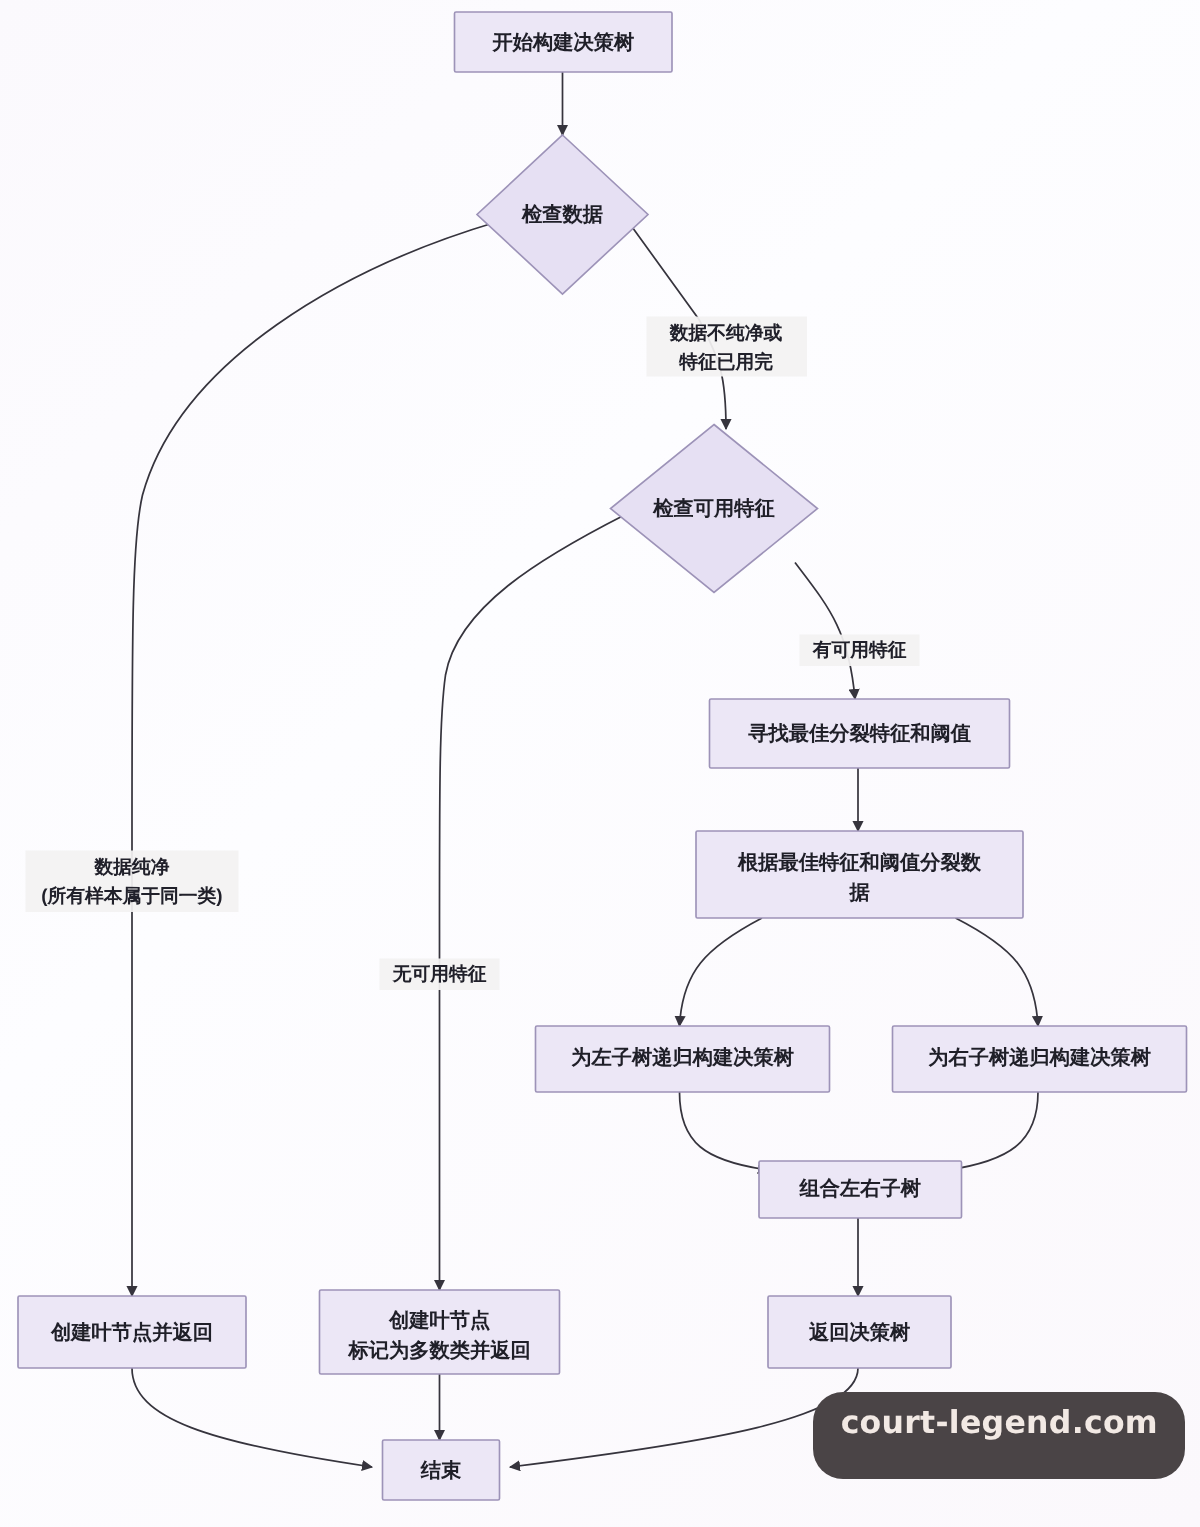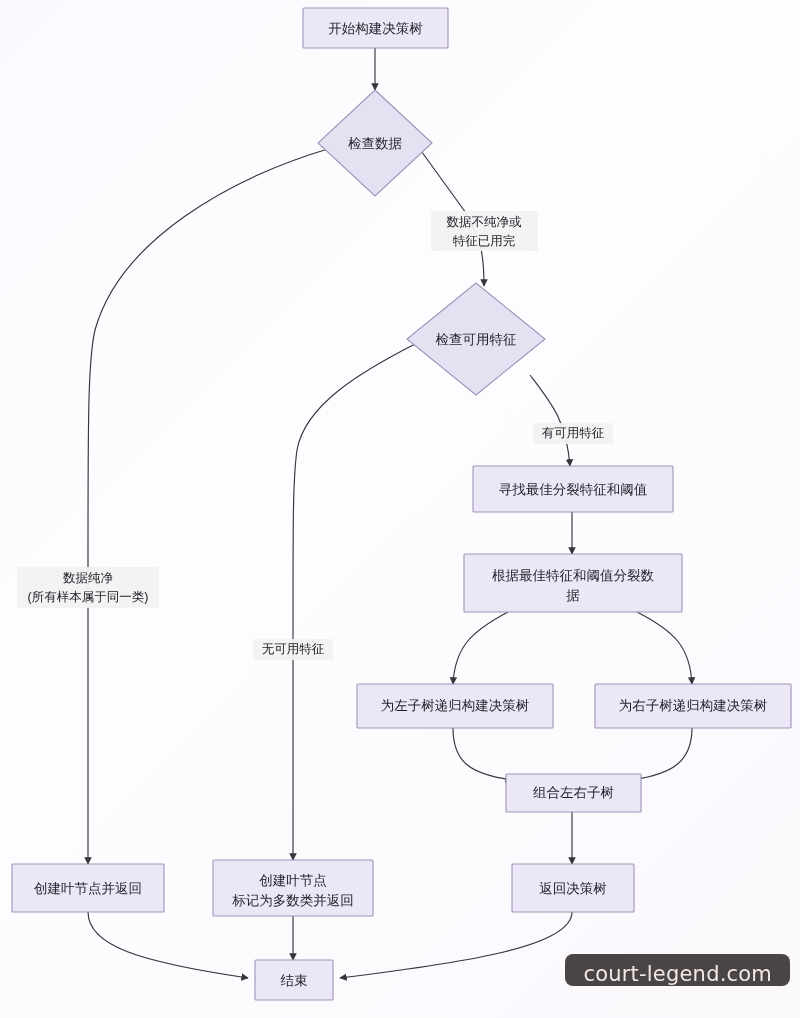--- a/index.html
+++ b/index.html
@@ -9,20 +9,21 @@
   }
   body {
     font-family: "Liberation Sans", "DejaVu Sans", sans-serif;
   }
   #canvas {
     position: relative;
     width: 800px;
     height: 1018px;
     background: #a16207;
     overflow: hidden;
+    font-weight: bold;
   }
   
   #canvas::before {
     content: "";
     position: absolute;
     inset: 0;
     background: linear-gradient(135deg, #fbf9fd 0%, #fdfdff 40%, #fbf8fc 100%);
     pointer-events: none;
   }
   svg#flow {
@@ -64,22 +65,22 @@
   .edge-label-bg {
     fill: #f3f2f2;
     opacity: 0.93;
   }
   .watermark {
     position: absolute;
     right: 10px;
     bottom: 32px;
     background: #4a4446;
     color: #f2e9e4;
-    border-radius: 8px;
-    padding: 10px 18px 1px 18px;
+    border-radius: 20px;
+    padding: 10px 18px 27px 18px;
     font-size: 21px;
     letter-spacing: 0.2px;
     font-family: "DejaVu Sans", "Liberation Sans", sans-serif;
     line-height: 1;
     white-space: nowrap;
     margin-left: 28px;
   }
 </style>
 </head>
 <body>

